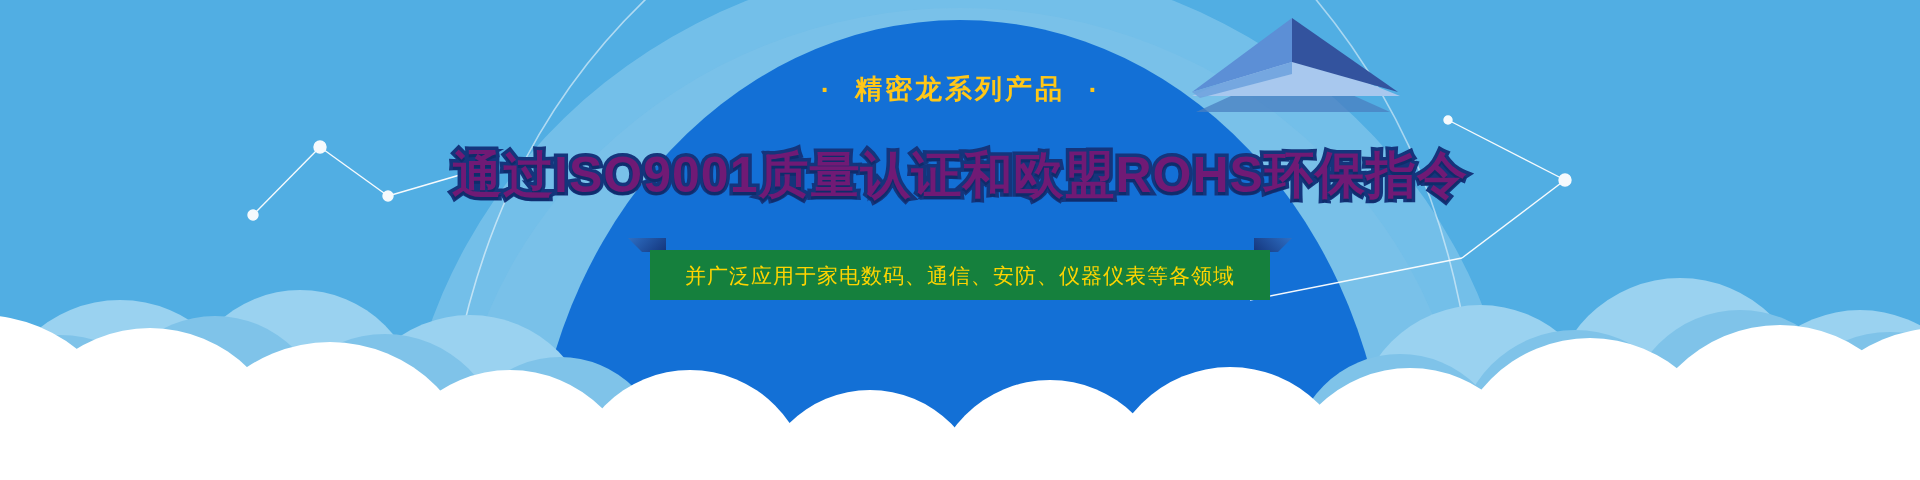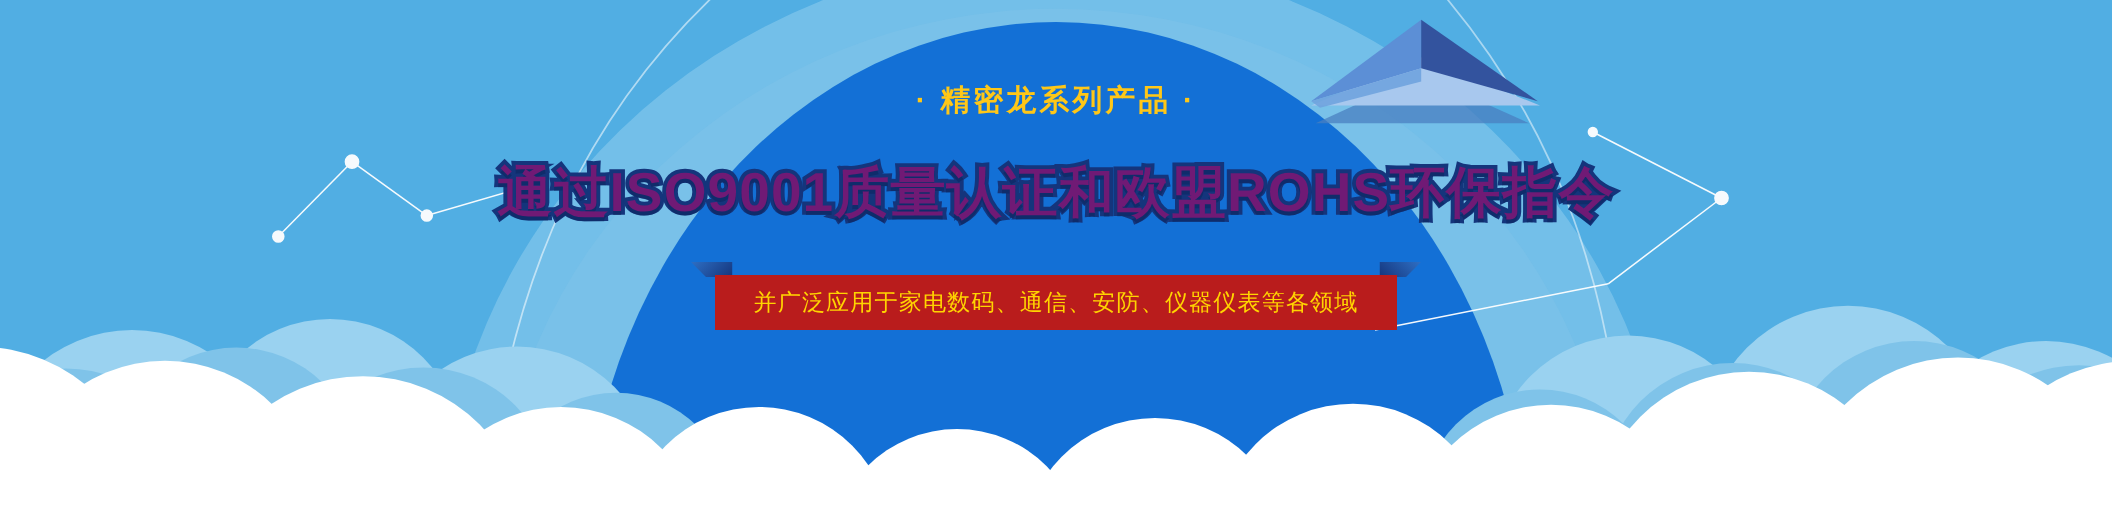--- a/index.html
+++ b/index.html
@@ -14,20 +14,21 @@
   .layer{position:absolute;top:0;left:0;width:1920px;height:480px;}
   svg.layer{display:block;}
 
   
   #eyebrow{
     position:absolute;
     left:0; right:0;
     top:78px;
     text-align:center;
     z-index:30;
+    font-family:Liberation Mono, monospace;
   }
   #eyebrow .txt{
     display:inline-block;
     color:#FFC717;
     font-size:27px;
     font-weight:bold;
     letter-spacing:3px;
     line-height:1;
     white-space:nowrap;
   }
@@ -74,21 +75,21 @@
   }
   #ribbon-wrap .tab-r{right:-22px;
     background:linear-gradient(225deg,#2E6FC4 0%,#14357C 100%);
     clip-path:polygon(0 0,100% 0,calc(100% - 14px) 100%,0 100%);
   }
   #ribbon{
     position:absolute;
     left:0;top:12px;
     width:620px;
     height:50px;
-    background:#b91c1c;
+    background:#15803d;
     display:flex;
     align-items:center;
     justify-content:center;
   }
   #ribbon .txt{
     color:#FFD400;
     font-size:21px;
     font-weight:normal;
     letter-spacing:1px;
     line-height:1;

